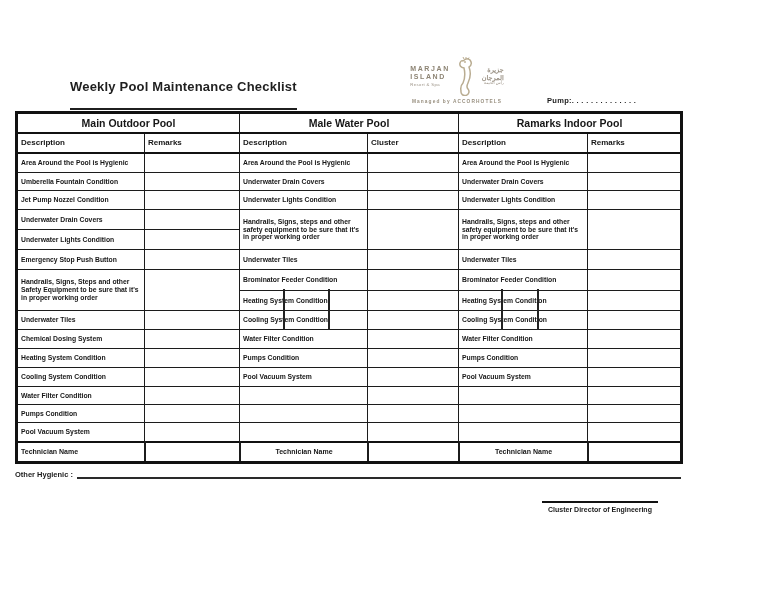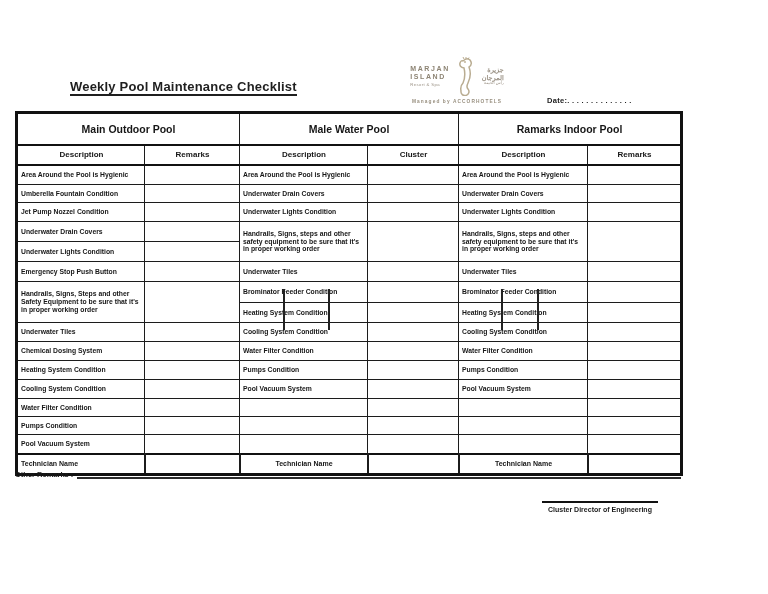--- a/index.html
+++ b/index.html
@@ -4,21 +4,21 @@
 <style>
   html,body{margin:0;padding:0;background:#e8e8e8;}
   .page{
     position:relative;width:768px;height:594px;background:#ffffff;
     font-family:"Liberation Sans",sans-serif;color:#1a1a1a;overflow:hidden;
   }
   
   .title{
     position:absolute;left:70px;top:79px;
     font-size:13px;font-weight:bold;color:#1f1f1f;
-    border-bottom:2px solid #1f1f1f;padding-bottom:0;letter-spacing:.2px;
+    border-bottom:2px solid #1f1f1f;padding-bottom:14px;letter-spacing:.2px;
   }
   
   .logo{position:absolute;left:394px;top:56px;width:126px;text-align:center;color:#8d8474;}
   .logo-row{display:flex;align-items:center;justify-content:center;gap:4px;}
   .logo-name{font-size:7px;font-weight:bold;letter-spacing:1.6px;text-align:left;line-height:1.25;}
   .logo-sub{font-size:4.2px;letter-spacing:.4px;font-weight:normal;color:#9a9184;}
   .logo-arabic{font-size:6.5px;text-align:right;line-height:1.2;color:#9a9184;font-weight:bold;}
   .logo-arabic .a3{font-size:4px;font-weight:normal;}
   .managed{font-size:4.8px;letter-spacing:1.1px;margin-top:3px;color:#988f7f;font-weight:bold;}
   
@@ -33,21 +33,21 @@
     border:1px solid #1c1c1c;
     font-size:6.8px;font-weight:bold;line-height:1.15;
     padding:1px 2px 1px 3px;vertical-align:middle;overflow:hidden;
     color:#161616;
   }
   tr.sec-head td{
     font-size:10.5px;text-align:center;padding:2px 0;
     border-bottom:2px solid #111;
   }
   tr.col-head td{
-    font-size:8px;text-align:center;
+    font-size:8px;text-align:left;
     border-bottom:2px solid #111;
   }
   td.sec{border-left:2.5px solid #111;}
   tr.tech-row td{
     border-top:2px solid #111;border-left-width:2px;border-right-width:2px;
     font-size:7px;
   }
   tr.tech-row td.sec{border-left:2.5px solid #111;}
   td.center{text-align:center;padding-left:0;}
   
@@ -85,33 +85,33 @@
       </svg>
       <div class="logo-arabic">
         <div>جزيرة</div>
         <div>المرجان</div>
         <div class="a3">رأس الخيمة</div>
       </div>
     </div>
     <div class="managed">Managed by ACCORHOTELS</div>
   </div>
 
-  <div class="date">Date:. . . . . . . . . . . . . .</div>
+  <div class="date">Pump:. . . . . . . . . . . . . .</div>
 
   <table class="checklist">
     <colgroup>
       <col style="width:128px">
         <col style="width:95px">
       <col style="width:128px">
         <col style="width:91px">
       <col style="width:129px">
         <col style="width:94px">
     </colgroup>
     <tbody>
-        <tr class="sec-head" style="height:32px">
+        <tr class="sec-head" style="height:20px">
       <td colspan="2">Main Outdoor Pool</td>
       <td colspan="2" class="sec">Male Water Pool</td>
       <td colspan="2" class="sec">Ramarks Indoor Pool</td>
     </tr>
     <tr class="col-head" style="height:20px">
       <td>Description</td>
       <td>Remarks</td>
       <td class="sec">Description</td>
       <td>Cluster</td>
       <td class="sec">Description</td>
@@ -242,21 +242,21 @@
     </tr>
   </tbody>
     </table>
 
   <div class="artifact" style="left:283px"></div>
   <div class="artifact" style="left:328px"></div>
   <div class="artifact" style="left:501px"></div>
   <div class="artifact" style="left:537px"></div>
 
   <div class="other-remarks">
-    <span>Other Remarks :</span>
+    <span>Other Hygienic :</span>
     <span class="fill-line"></span>
   </div>
 
   <div class="signature">
     <div class="sig-line"></div>
     <div class="sig-label">Cluster Director of Engineering</div>
   </div>
 
 </div>
 

